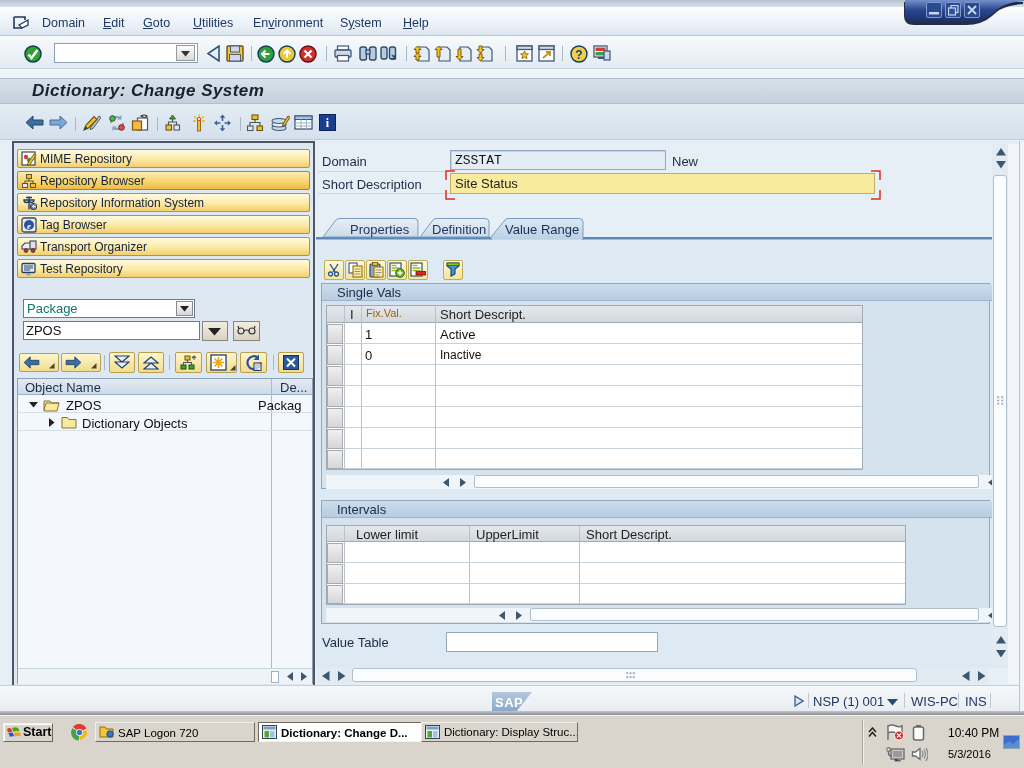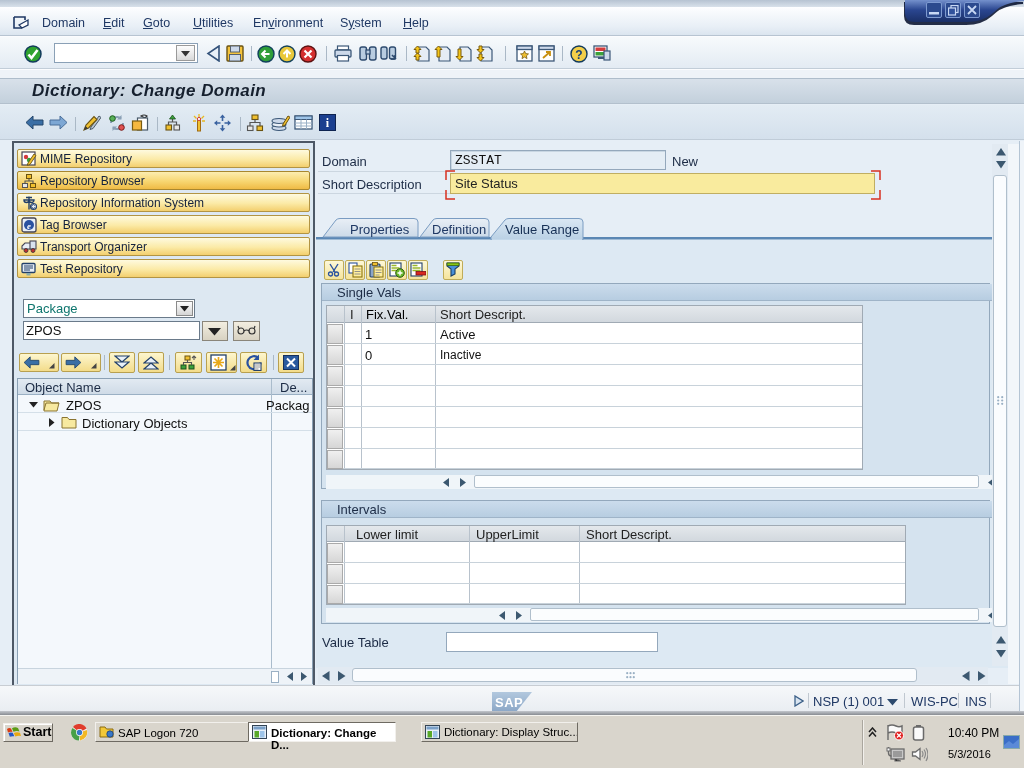--- a/index.html
+++ b/index.html
@@ -150,21 +150,21 @@
   <svg class="abs" style="left:593px;top:8px" width="18" height="17" viewBox="0 0 18 17">
     <rect x="1" y="1" width="13" height="11" fill="#fff" stroke="#3c5878" stroke-width="1.3"></rect>
     <rect x="2.5" y="2.5" width="10" height="3.5" fill="#d43c3c"></rect>
     <rect x="2.5" y="7" width="10" height="3.5" fill="#3ca03c"></rect>
     <rect x="5" y="12" width="6" height="2" fill="#3c5878"></rect>
     <rect x="11" y="6" width="6" height="9" fill="#cdd9ea" stroke="#3c5878" stroke-width="1.2"></rect>
   </svg>
 </div>
 <div id="gap1" class="abs"></div>
 <div id="titlebar" class="abs">
-    <span id="titletext">Dictionary: Change Domain</span>
+    <span id="titletext">Dictionary: Change System</span>
   </div>
 <div id="apptoolbar" class="abs">
 
   <svg class="abs" style="left:25px;top:10px" width="19" height="15" viewBox="0 0 19 15">
     <path d="M8,1 v4 h10 v5 h-10 v4 L1,7.5 z" fill="#3a6ea5" stroke="#24466b" stroke-width="1"></path>
   </svg>
   <svg class="abs" style="left:49px;top:10px" width="19" height="15" viewBox="0 0 19 15">
     <path d="M11,1 v4 h-10 v5 h10 v4 L18,7.5 z" fill="#7da7d4" stroke="#4a6f9a" stroke-width="1"></path>
   </svg>
   <span class="vsep" style="left:75px;top:12px;height:14px"></span>
@@ -370,21 +370,21 @@
 
     <div class="abs" style="left:0;top:17px;width:294px;height:17px;border-bottom:1px solid #d4dfe8"></div>
     <svg class="abs" style="left:11px;top:23px" width="9" height="6">
         <path d="M0,0 h9 l-4.5,5.5 z" fill="#222"></path>
       </svg>
     <svg class="abs" style="left:25px;top:19px" width="17" height="14" viewBox="0 0 17 14">
         <path d="M1,3 h6 l1.5,2 H16 l-2,8 H1 z" fill="#f7e9a0" stroke="#8a7430" stroke-width="1"></path>
         <path d="M1,12 l2,-7 h13" fill="none" stroke="#8a7430" stroke-width="1"></path>
       </svg>
     <span class="abs" style="left:48px;top:19px;font-size:13px;color:#111">ZPOS</span>
-    <span class="abs" style="left:248px;top:19px;font-size:13px;color:#111">Packag</span>
+    <span class="abs" style="left:240px;top:19px;font-size:13px;color:#111">Packag</span>
 
     <div class="abs" style="left:0;top:35px;width:294px;height:17px;border-bottom:1px solid #d4dfe8"></div>
     <svg class="abs" style="left:31px;top:39px" width="6" height="9">
         <path d="M0,0 v9 l5.5,-4.5 z" fill="#222"></path>
       </svg>
     <svg class="abs" style="left:43px;top:37px" width="16" height="13" viewBox="0 0 16 13">
         <path d="M1,1.5 h5.5 l1.5,2 H15 V12 H1 z" fill="#f7e9a0" stroke="#8a7430" stroke-width="1"></path>
       </svg>
     <span class="abs" style="left:64px;top:37px;font-size:13px;color:#111">Dictionary Objects</span>
 
@@ -480,21 +480,21 @@
     <div class="abs" style="left:0;top:0;width:673px;height:17px;background:linear-gradient(#cbdcec,#b7cde1);border-bottom:1px solid #9fb4c8"></div>
     <span class="abs" style="left:15px;top:1px;font-size:13px;color:#1c2b45">Single Vals</span>
 
     <div class="abs" style="left:4px;top:21px;width:537px;height:165px;background:#fff;border:1px solid #a0aab4">
 
       <div class="abs" style="left:0;top:0;width:535px;height:17px;background:linear-gradient(#e4e8ec,#d2d8de);border-bottom:1px solid #a0aab4"></div>
       <div class="abs" style="left:17px;top:0;width:1px;height:163px;background:#b8c2cc"></div>
       <div class="abs" style="left:34px;top:0;width:1px;height:163px;background:#b8c2cc"></div>
       <div class="abs" style="left:108px;top:0;width:1px;height:163px;background:#b8c2cc"></div>
       <span class="abs" style="left:23px;top:1px;font-size:13px;color:#222">I</span>
-      <span class="abs" style="left:39px;top:1px;font-size:13px;color:#000000">Fix.Val.</span>
+      <span class="abs" style="left:39px;top:1px;font-size:11px;color:#a16207">Fix.Val.</span>
       <span class="abs" style="left:113px;top:1px;font-size:13px;color:#222">Short Descript.</span>
 
       <div class="abs" style="left:0;top:18px;width:535px;height:20px;border-bottom:1px solid #c8d2da"></div>
       <div class="abs" style="left:0;top:39px;width:535px;height:20px;border-bottom:1px solid #c8d2da"></div>
       <div class="abs" style="left:0;top:60px;width:535px;height:20px;border-bottom:1px solid #c8d2da"></div>
       <div class="abs" style="left:0;top:81px;width:535px;height:20px;border-bottom:1px solid #c8d2da"></div>
       <div class="abs" style="left:0;top:102px;width:535px;height:20px;border-bottom:1px solid #c8d2da"></div>
       <div class="abs" style="left:0;top:123px;width:535px;height:20px;border-bottom:1px solid #c8d2da"></div>
       <div class="abs" style="left:0;top:144px;width:535px;height:19px;border-bottom:1px solid #c8d2da"></div>
 
@@ -692,21 +692,21 @@
     <circle cx="8.5" cy="8.5" r="2.7" fill="#3878c8"></circle>
   </svg>
 
   <div class="abs" style="left:95px;top:6px;width:160px;height:20px;background:#d9d5cc;border:1px solid;border-color:#f2f0ec #6e6a62 #6e6a62 #f2f0ec">
     <svg class="abs" style="left:3px;top:2px" width="15" height="14" viewBox="0 0 15 14">
         <path d="M1,2 h5 l1.5,2 H14 v8 H1 z" fill="#f2c838" stroke="#8a6a10" stroke-width="1"></path>
         <circle cx="11" cy="9" r="3.2" fill="#3878c8" stroke="#1c3c6e" stroke-width=".8"></circle>
       </svg>
     <span class="abs" style="left:22px;top:4px;font-size:11.5px;color:#000">SAP Logon 720</span>
   </div>
-  <div class="abs" style="left:248px;top:6px;width:148px;height:20px;background:#fff;border:1px solid;border-color:#6e6a62 #f2f0ec #f2f0ec #6e6a62">
+  <div class="abs" style="left:258px;top:6px;width:185px;height:20px;background:#fff;border:1px solid;border-color:#6e6a62 #f2f0ec #f2f0ec #6e6a62">
     <svg class="abs" style="left:3px;top:2px" width="15" height="14" viewBox="0 0 15 14">
         <rect x="0.5" y="0.5" width="14" height="13" fill="#e8f0f8" stroke="#345" stroke-width="1"></rect>
         <rect x="1.5" y="1.5" width="12" height="3" fill="#7aa0c8"></rect>
         <rect x="2.5" y="6" width="4.5" height="6.5" fill="#58a828"></rect>
         <rect x="8" y="6" width="4.5" height="6.5" fill="#9ec4e8"></rect>
       </svg>
     <span class="abs" style="left:22px;top:4px;font-size:11.5px;font-weight:bold;color:#000">Dictionary: Change D...</span>
   </div>
   <div class="abs" style="left:421px;top:6px;width:157px;height:20px;background:#d9d5cc;border:1px solid;border-color:#f2f0ec #6e6a62 #6e6a62 #f2f0ec">
     <svg class="abs" style="left:3px;top:2px" width="15" height="14" viewBox="0 0 15 14">

